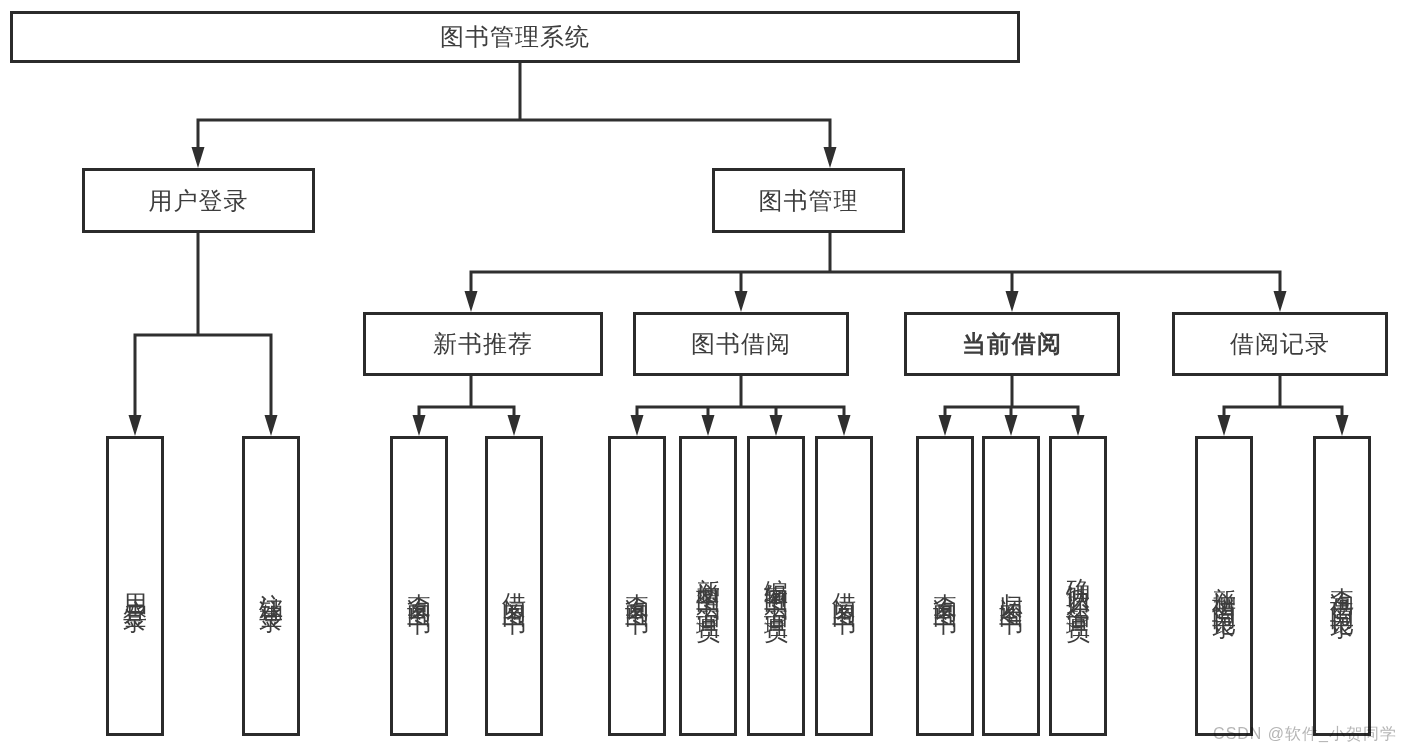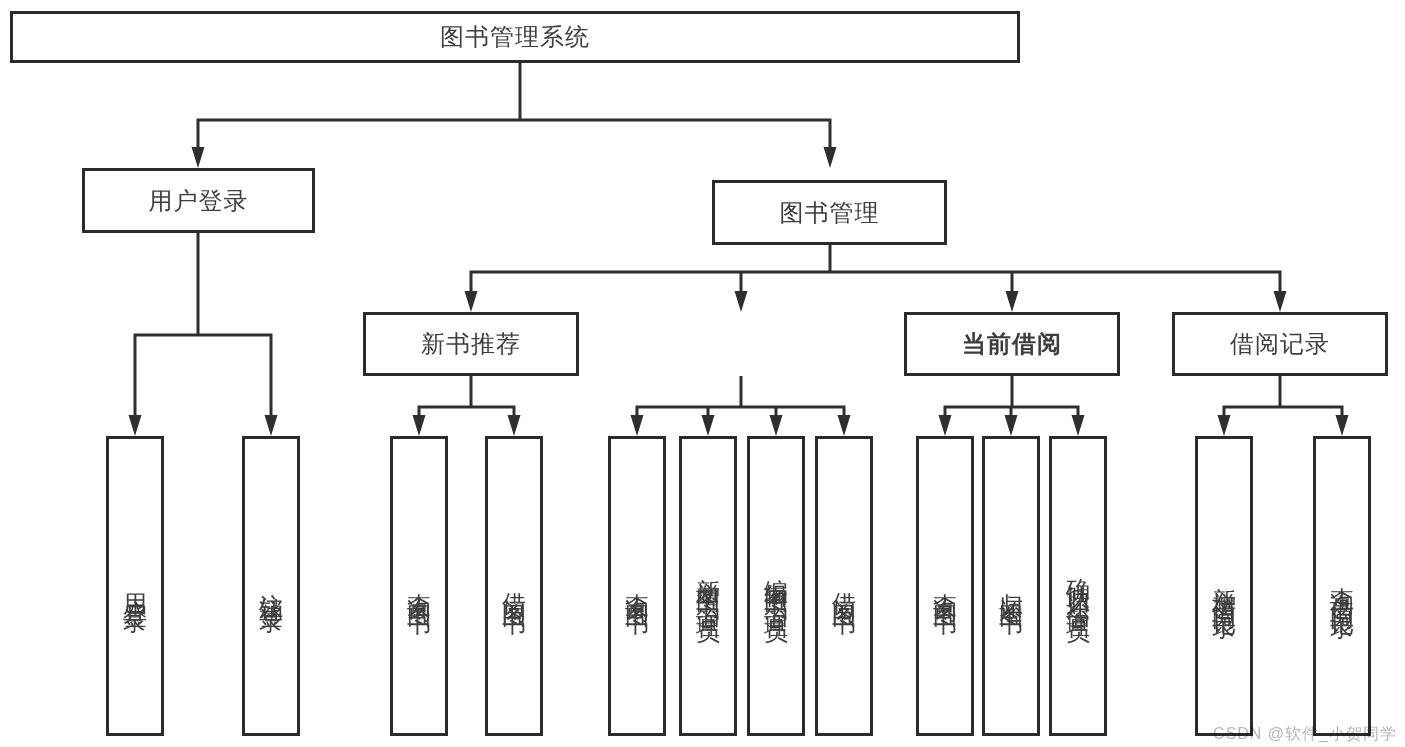--- a/index.html
+++ b/index.html
@@ -44,22 +44,22 @@
   .node.h { letter-spacing: 1px; }
   .node.v {
     writing-mode: vertical-rl;
     text-orientation: mixed;
     letter-spacing: 6px;
     white-space: normal;
   }
   
   .n-root            { left: 10px;   top: 11px;  width: 1010px; height: 52px; }
   .n-user-login      { left: 82px;   top: 168px; width: 233px;  height: 65px; }
-  .n-book-mgmt       { left: 712px;  top: 168px; width: 235px;  height: 65px; margin-top: 12px; }
-  .n-new-book        { left: 363px;  top: 312px; width: 216px;  height: 64px; }
+  .n-book-mgmt       { left: 712px;  top: 168px; width: 193px;  height: 65px; }
+  .n-new-book        { left: 363px;  top: 312px; width: 240px;  height: 64px; }
   .n-book-borrow     { left: 633px;  top: 312px; width: 216px;  height: 64px; }
   .n-current-borrow  { left: 904px;  top: 312px; width: 216px;  height: 64px; font-weight: bold; }
   .n-borrow-records  { left: 1172px; top: 312px; width: 216px;  height: 64px; }
   .leaf { top: 436px; width: 58px; height: 300px; }
   .l-1  { left: 106px; }
   .l-2  { left: 242px; }
   .l-3  { left: 390px; }
   .l-4  { left: 485px; }
   .l-5  { left: 608px; }
   .l-6  { left: 679px; }
@@ -118,20 +118,21 @@
       <path class="ah" d="M1217.5,415 H1230.5 L1224,436 Z M1335.5,415 H1348.5 L1342,436 Z"></path>
     </g>
   </svg>
 
   <div class="node h n-root">图书管理系统</div>
 
   <div class="node h n-user-login">用户登录</div>
   <div class="node h n-book-mgmt">图书管理</div>
 
   <div class="node h n-new-book">新书推荐</div>
+  <div class="node h n-book-borrow">图书借阅</div>
   <div class="node h n-current-borrow">当前借阅</div>
   <div class="node h n-borrow-records">借阅记录</div>
 
   <div class="node v leaf l-1">用户登录</div>
   <div class="node v leaf l-2">注销登录</div>
   <div class="node v leaf l-3">查询图书</div>
   <div class="node v leaf l-4">借阅图书</div>
   <div class="node v leaf l-5">查询图书</div>
   <div class="node v leaf l-6">新增图书（管理员）</div>
   <div class="node v leaf l-7">编辑图书（管理员）</div>

